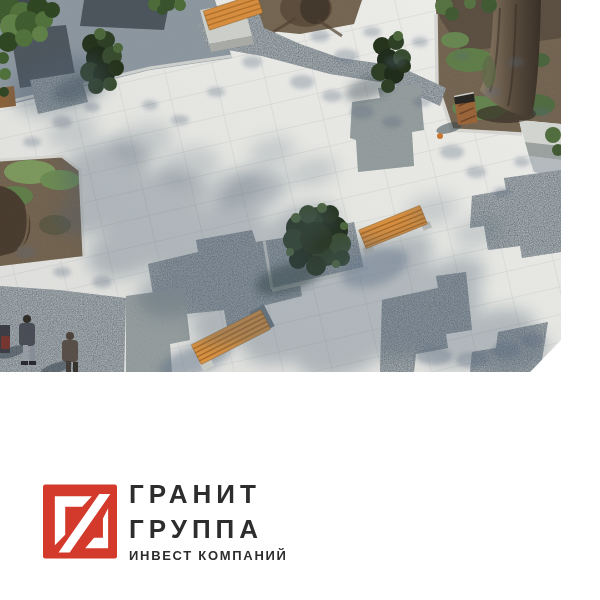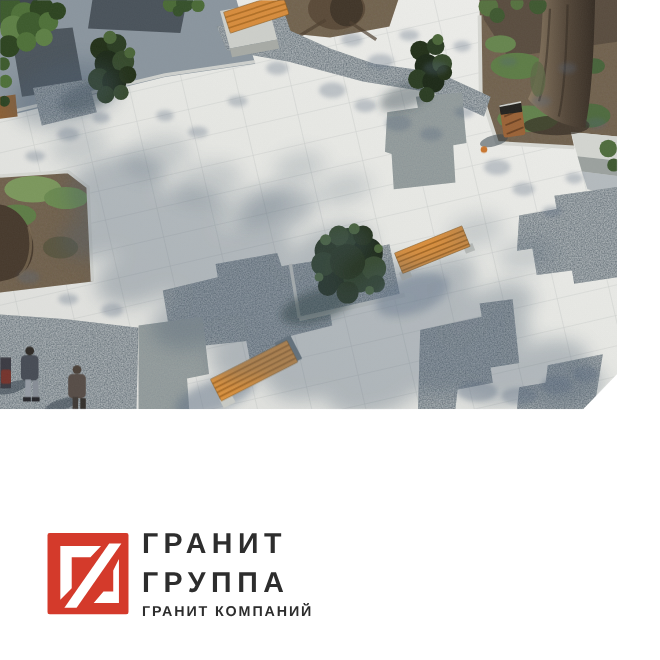--- a/index.html
+++ b/index.html
@@ -379,16 +379,16 @@
 
   <div class="logo">
     <svg class="logo-mark" viewBox="0 0 100 100" aria-hidden="true">
       <rect x="0" y="0" width="100" height="100" rx="3" fill="var(--brand-red,#d43a2b)"></rect>
       <path d="M16 16 L66 16 L53 30 L30 30 L30 68 L16 82 Z" fill="#ffffff"></path>
       <path d="M21 92 L76 13 L91 13 L36 92 Z" fill="#ffffff"></path>
       <path d="M88 32 L88 86 L57 86 L69 72 L81 72 L81 46 Z" fill="#ffffff"></path>
     </svg>
     <div class="logo-line l1">ГРАНИТ</div>
     <div class="logo-line l2">ГРУППА</div>
-    <div class="logo-line tag">ГРАНИТ КОМПАНИЙ</div>
+    <div class="logo-line tag">ИНВЕСТ КОМПАНИЙ</div>
   </div>
 
 </div>
 
 </body></html>

